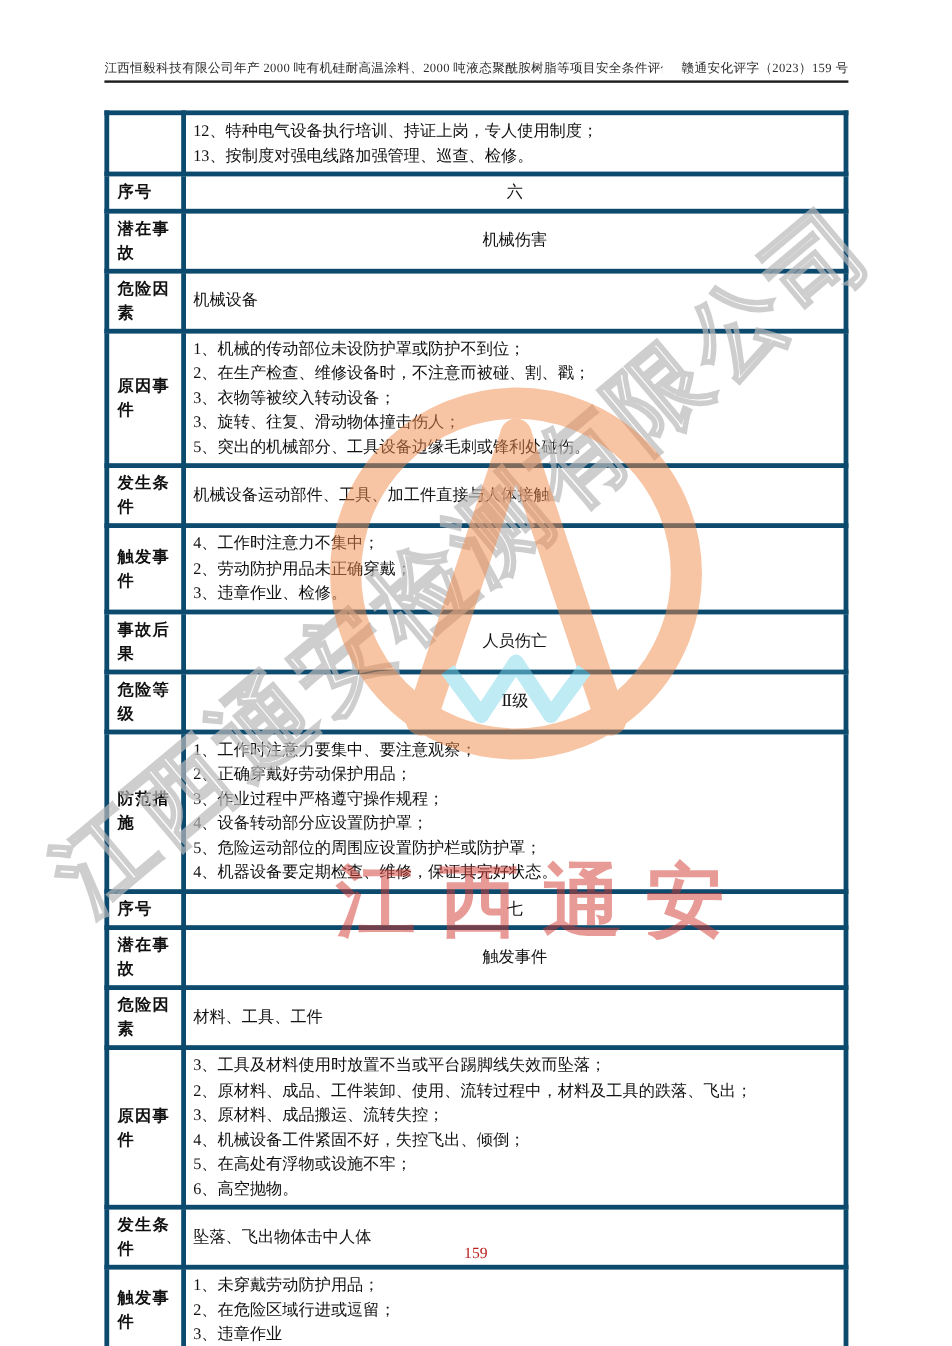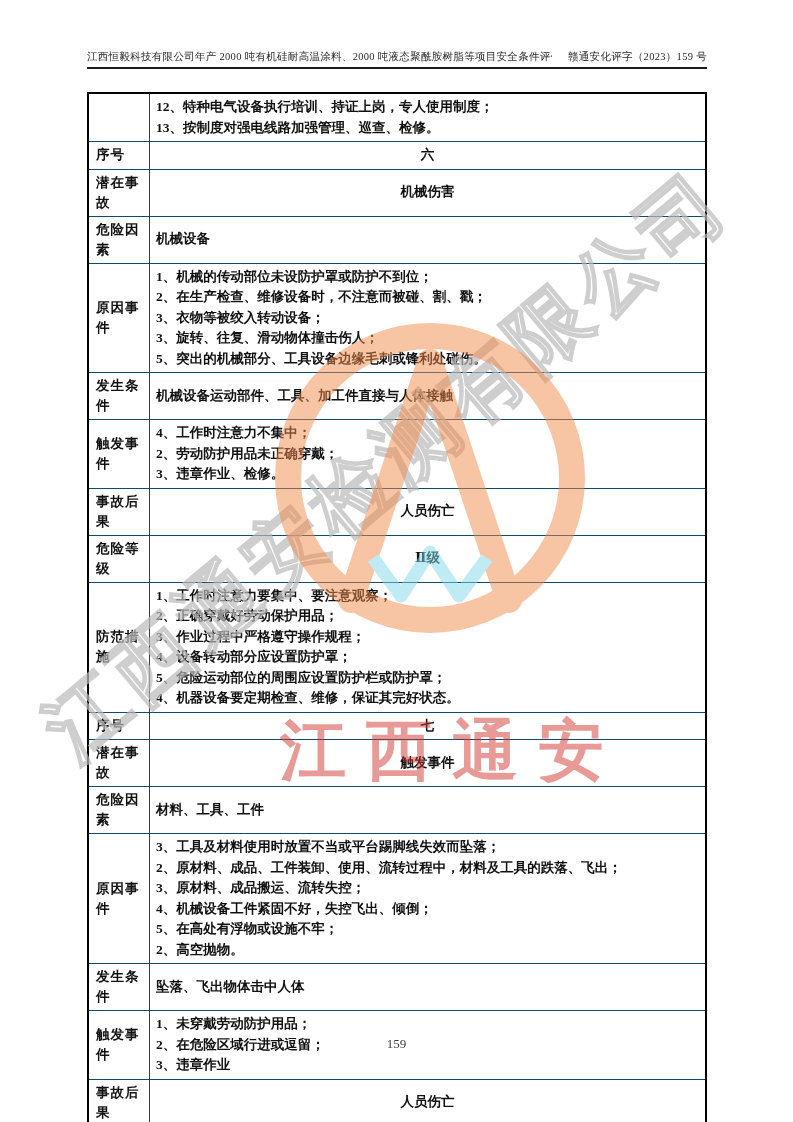--- a/index.html
+++ b/index.html
@@ -13,21 +13,21 @@
     display:flex;justify-content:space-between;align-items:flex-end;gap:16px;
     border-bottom:2px solid #1c1c1c;padding-bottom:3px;
     font-size:10.5px;letter-spacing:.3px;color:#2a2a2a;white-space:nowrap;
   }
   .hdr .l{overflow:hidden;}
   
   table.doc{
     position:absolute;left:87px;top:92px;width:620px;z-index:1;
     border-collapse:collapse;table-layout:fixed;border:2px solid #000;
   }
-  table.doc td{border:1px solid #0c4a6e;vertical-align:middle;font-size:13.5px;font-weight:bold;}
+  table.doc td{border:4px solid #0c4a6e;vertical-align:middle;font-size:13.5px;}
   td.lbl{
     width:46px;font-weight:bold;
     padding:3px 7px;line-height:20px;letter-spacing:1px;
   }
   td.val{padding:3px 6px;line-height:20.5px;}
   td.val.center{text-align:center;}
   td.val .line{white-space:nowrap;}
   
   .wm-diagonal{
     position:absolute;left:92px;top:676px;z-index:2;pointer-events:none;
@@ -40,21 +40,21 @@
   }
   .wm-red{
     position:absolute;left:280px;top:706px;z-index:4;pointer-events:none;
     font-size:66px;font-weight:bold;letter-spacing:20px;white-space:nowrap;
     color:rgba(210,55,45,0.5);
     font-family:Liberation Mono, monospace;
   }
   
   .pagenum{
     position:absolute;left:0;right:0;top:1036px;text-align:center;
-    font-size:13px;color:#404040;
+    font-size:13px;color:#b91c1c;
   }
 </style>
 </head>
 <body>
 
 <div class="hdr">
   <span class="l">江西恒毅科技有限公司年产 2000 吨有机硅耐高温涂料、2000 吨液态聚酰胺树脂等项目安全条件评价报告</span>
   <span class="r">赣通安化评字（2023）159 号</span>
 </div>
 
@@ -133,21 +133,21 @@
         <td class="val">材料、工具、工件</td>
       </tr>
       <tr>
         <td class="lbl">原因事件</td>
         <td class="val">
           <div class="line">3、工具及材料使用时放置不当或平台踢脚线失效而坠落；</div>
           <div class="line">2、原材料、成品、工件装卸、使用、流转过程中，材料及工具的跌落、飞出；</div>
           <div class="line">3、原材料、成品搬运、流转失控；</div>
           <div class="line">4、机械设备工件紧固不好，失控飞出、倾倒；</div>
           <div class="line">5、在高处有浮物或设施不牢；</div>
-          <div class="line">2、高空抛物。</div>
+          <div class="line">6、高空抛物。</div>
         </td>
       </tr>
       <tr>
         <td class="lbl">发生条件</td>
         <td class="val">坠落、飞出物体击中人体</td>
       </tr>
       <tr>
         <td class="lbl">触发事件</td>
         <td class="val">
           <div class="line">1、未穿戴劳动防护用品；</div>

